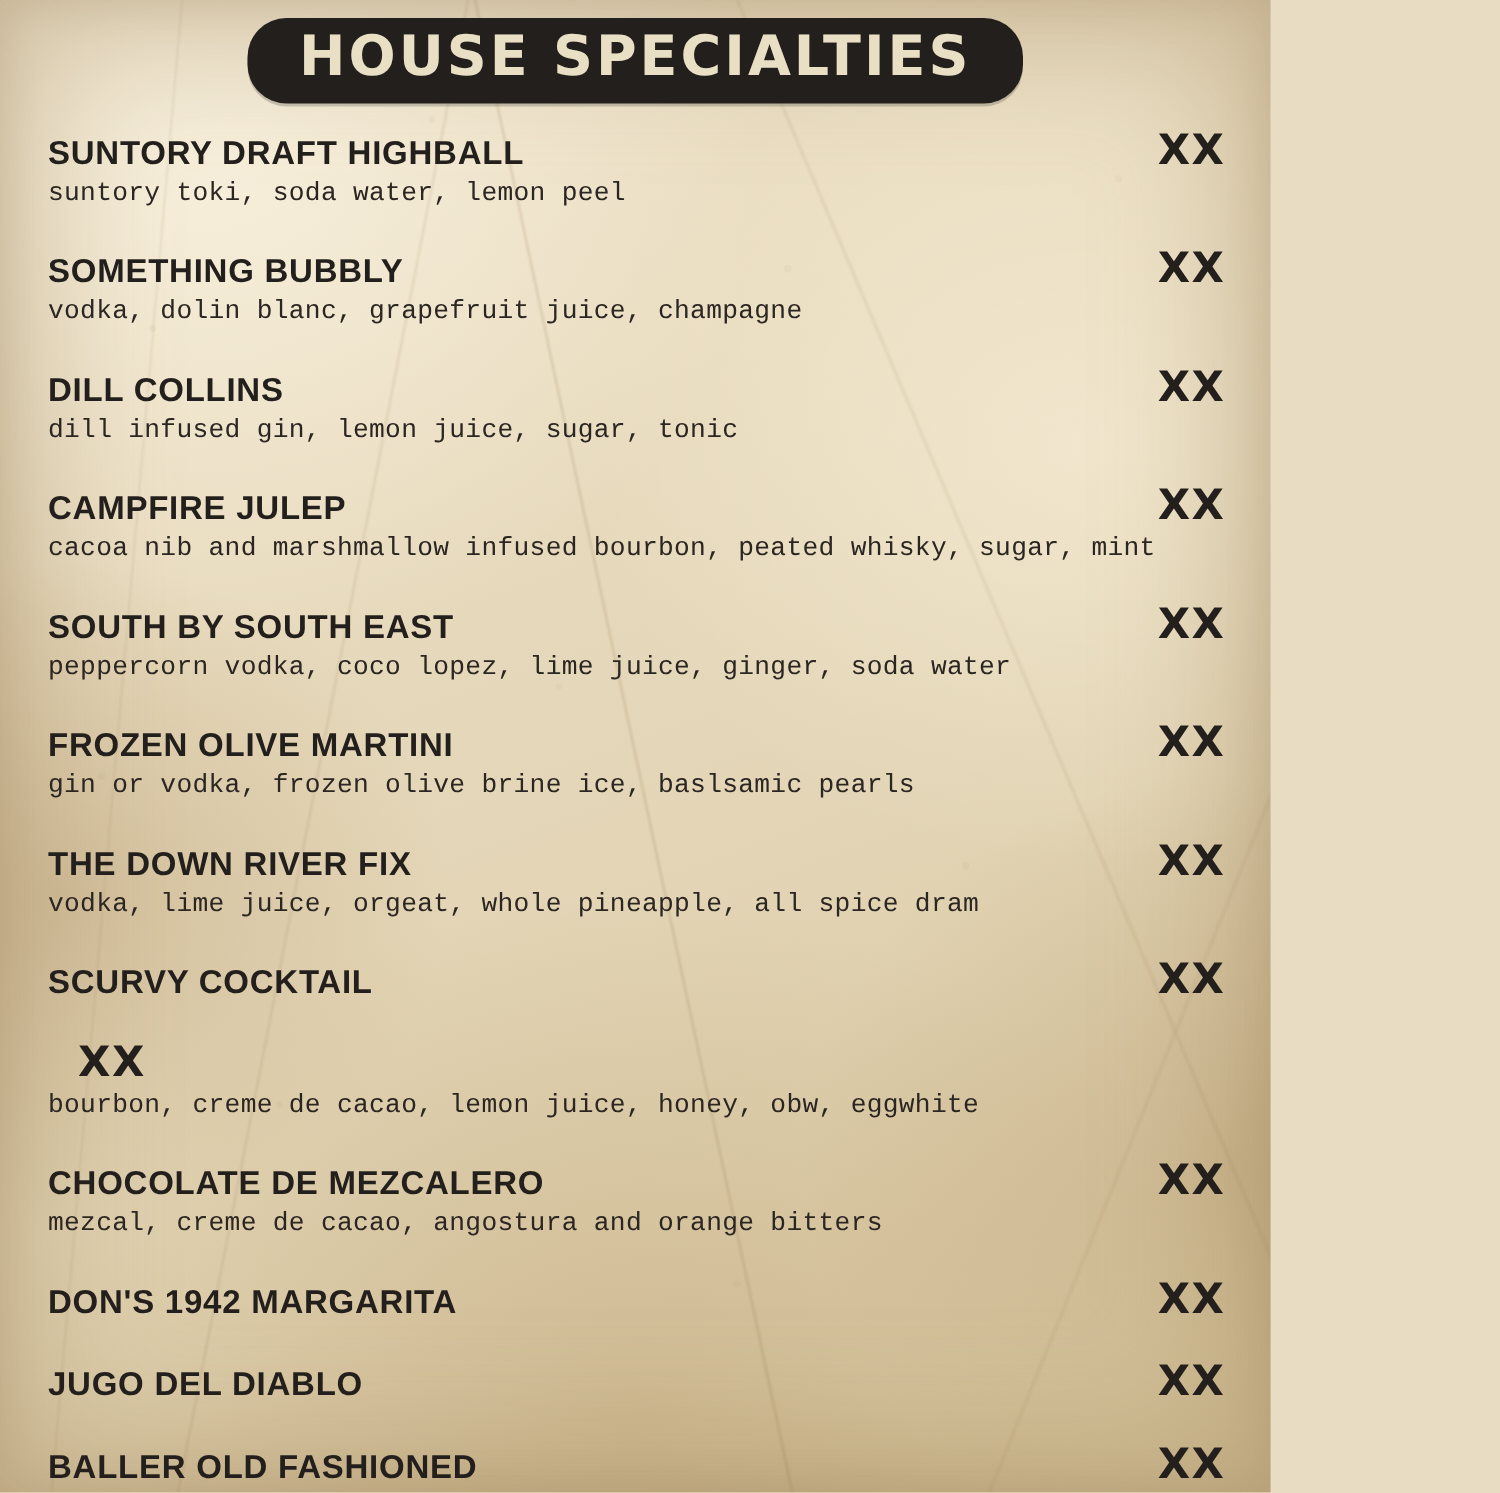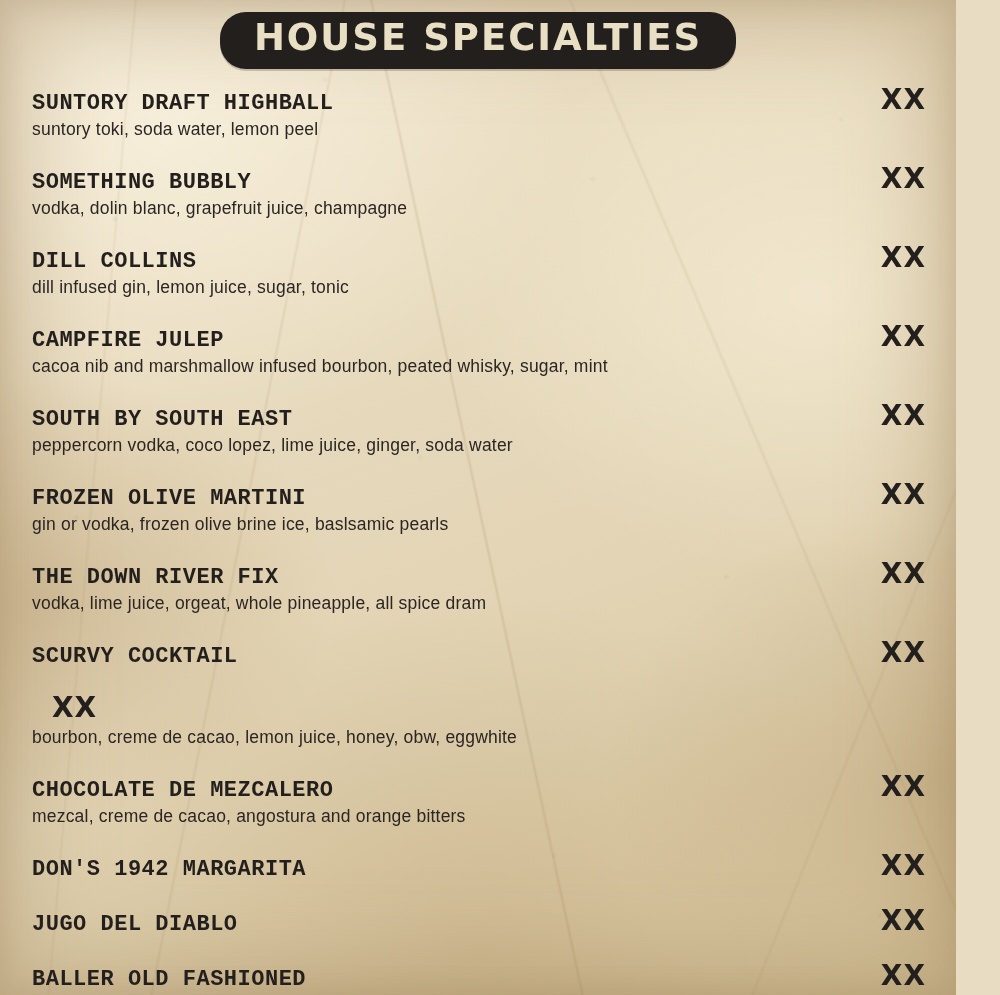--- a/index.html
+++ b/index.html
@@ -9,21 +9,21 @@
   body {
     width: 1000px;
     height: 995px;
     overflow: hidden;
     font-family: "DejaVu Sans Mono", monospace;
     background: #e8dcc2;
   }
 
   .menu-page {
     position: relative;
-    width: 956px;
+    width: 847px;
     height: 995px;
     box-sizing: border-box;
     background:
       radial-gradient(ellipse 60% 45% at 18% 12%, rgba(255,250,235,0.55), rgba(255,250,235,0) 70%),
       radial-gradient(ellipse 55% 40% at 85% 30%, rgba(255,248,228,0.45), rgba(255,248,228,0) 70%),
       radial-gradient(ellipse 70% 50% at 50% 95%, rgba(188,160,115,0.40), rgba(188,160,115,0) 70%),
       radial-gradient(ellipse 40% 30% at 5% 60%, rgba(176,146,100,0.35), rgba(176,146,100,0) 75%),
       radial-gradient(ellipse 45% 35% at 97% 78%, rgba(176,146,100,0.35), rgba(176,146,100,0) 75%),
       linear-gradient(160deg, #efe4cc 0%, #e9dcc0 28%, #e3d5b6 55%, #ddceab 78%, #d6c59d 100%);
     overflow: hidden;
@@ -99,21 +99,21 @@
   .menu-item {
     position: relative;
     margin-bottom: 22px;
   }
   .item-row {
     display: flex;
     align-items: baseline;
     justify-content: space-between;
   }
   .item-name {
-    font-family: Liberation Mono, monospace;
+    font-family: Liberation Sans, sans-serif;
     font-weight: bold;
     font-size: 22px;
     letter-spacing: 0.5px;
     color: #231f1c;
     text-transform: uppercase;
     white-space: nowrap;
   }
   .item-stars {
     font-family: "DejaVu Sans", sans-serif;
     font-weight: bold;
@@ -126,21 +126,21 @@
   .item-price {
     font-family: "DejaVu Sans", sans-serif;
     font-weight: bold;
     font-size: 28px;
     letter-spacing: 1px;
     color: #231f1c;
     white-space: nowrap;
     padding-left: 20px;
   }
   .item-desc {
-    font-family: Liberation Sans, sans-serif;
+    font-family: Liberation Mono, monospace;
     font-size: 17.5px;
     letter-spacing: 0.2px;
     color: #2b2622;
     margin-top: 3px;
     line-height: 1.2;
   }
 </style>
 </head>
 <body>
 

